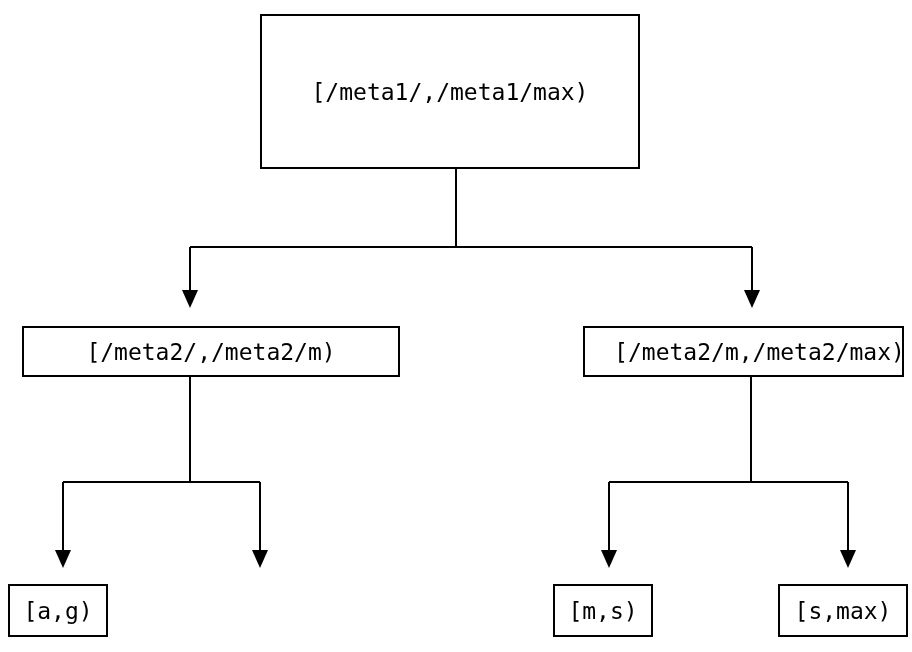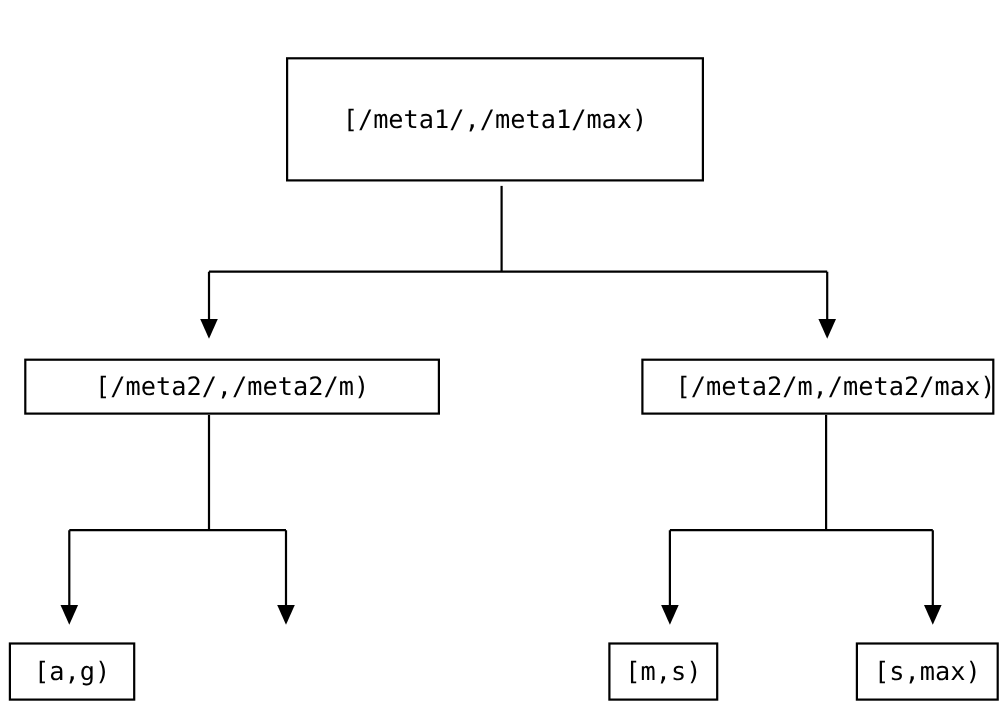--- a/index.html
+++ b/index.html
@@ -27,25 +27,25 @@
     box-sizing: border-box;
     border: 2px solid #000000;
     background: #ffffff;
     display: flex;
     align-items: center;
     justify-content: center;
     color: #000000;
     font-size: 23px;
     white-space: nowrap;
   }
-  .node-root   { left: 260px; top: 14px;  width: 380px; height: 113px; margin-top: 38px; }
+  .node-root   { left: 260px; top: 14px;  width: 380px; height: 155px; }
   .node-l2-left  { left: 22px;  top: 326px; width: 378px; height: 51px; }
   .node-l2-right { left: 583px; top: 326px; width: 321px; height: 51px; padding-left: 32px; }
   .node-leaf { top: 584px; height: 53px; }
-  .node-leaf-ag   { left: 8px;   width: 115px; }
+  .node-leaf-ag   { left: 8px;   width: 100px; }
   .node-leaf-gm   { left: 203px; width: 100px; }
   .node-leaf-ms   { left: 553px; width: 100px; }
   .node-leaf-smax { left: 778px; width: 130px; }
 </style>
 </head>
 <body>
 
 <div class="canvas">
 
   <svg class="connectors" viewBox="0 0 912 652" xmlns="http://www.w3.org/2000/svg">

